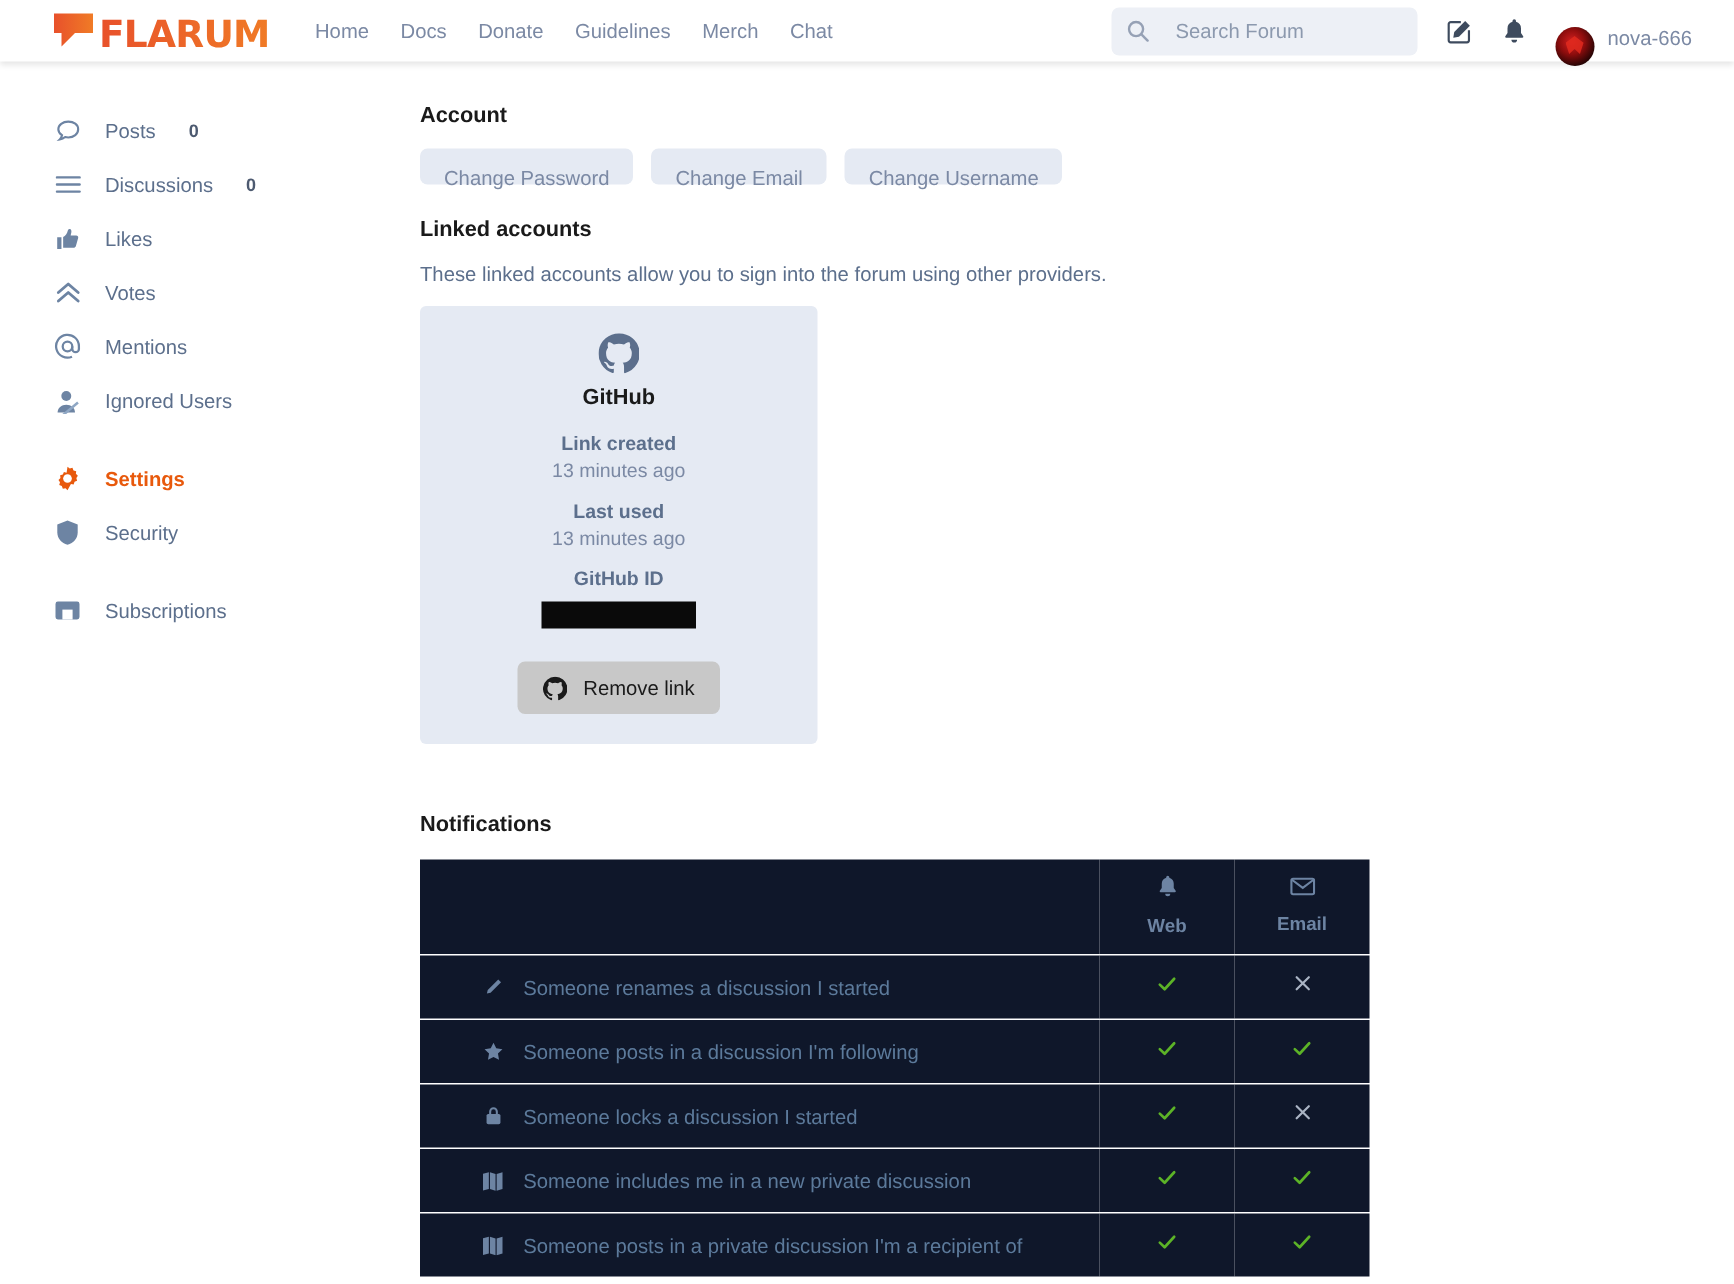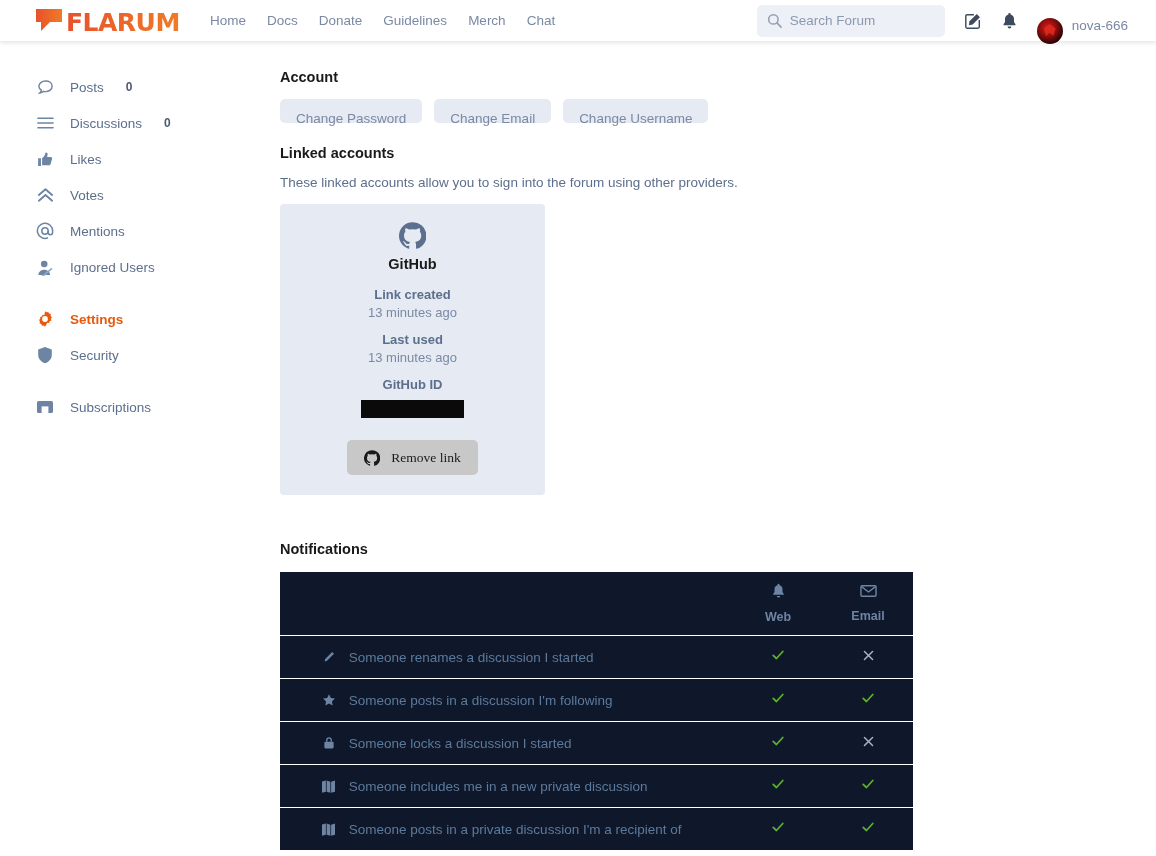--- a/index.html
+++ b/index.html
@@ -42,28 +42,28 @@
   }
 
   .header-right {
     position: absolute;
     right: 0; top: 0;
     height: 41px;
     display: flex;
     align-items: center;
   }
   .search-box {
-    width: 188px;
+    width: 204px;
     height: 32px;
     background: #edf0f6;
     border-radius: 5px;
     display: flex;
     align-items: center;
     padding: 0 10px;
-    gap: 8px;
+    gap: 18px;
     margin-left: 36px;
   }
   .search-box .s-icon { color: #96a1b5; display: flex; }
   .search-input {
     border: none;
     background: transparent;
     outline: none;
     font-family: "Liberation Sans", sans-serif;
     font-size: 13.5px;
     color: #59677f;
@@ -198,21 +198,21 @@
     margin-top: 5px;
     vertical-align: middle;
   }
   .remove-btn {
     margin-top: 22px;
     background: #c8c8c8;
     border: none;
     border-radius: 5px;
     height: 35px;
     padding: 0 17px;
-    font-family: Liberation Serif, serif;
+    font-family: Liberation Sans, sans-serif;
     font-size: 13.5px;
     color: #1a1a1a;
     display: inline-flex;
     align-items: center;
     gap: 11px;
     cursor: pointer;
   }
 
   
   .notif-wrap { margin-top: 46px; }

